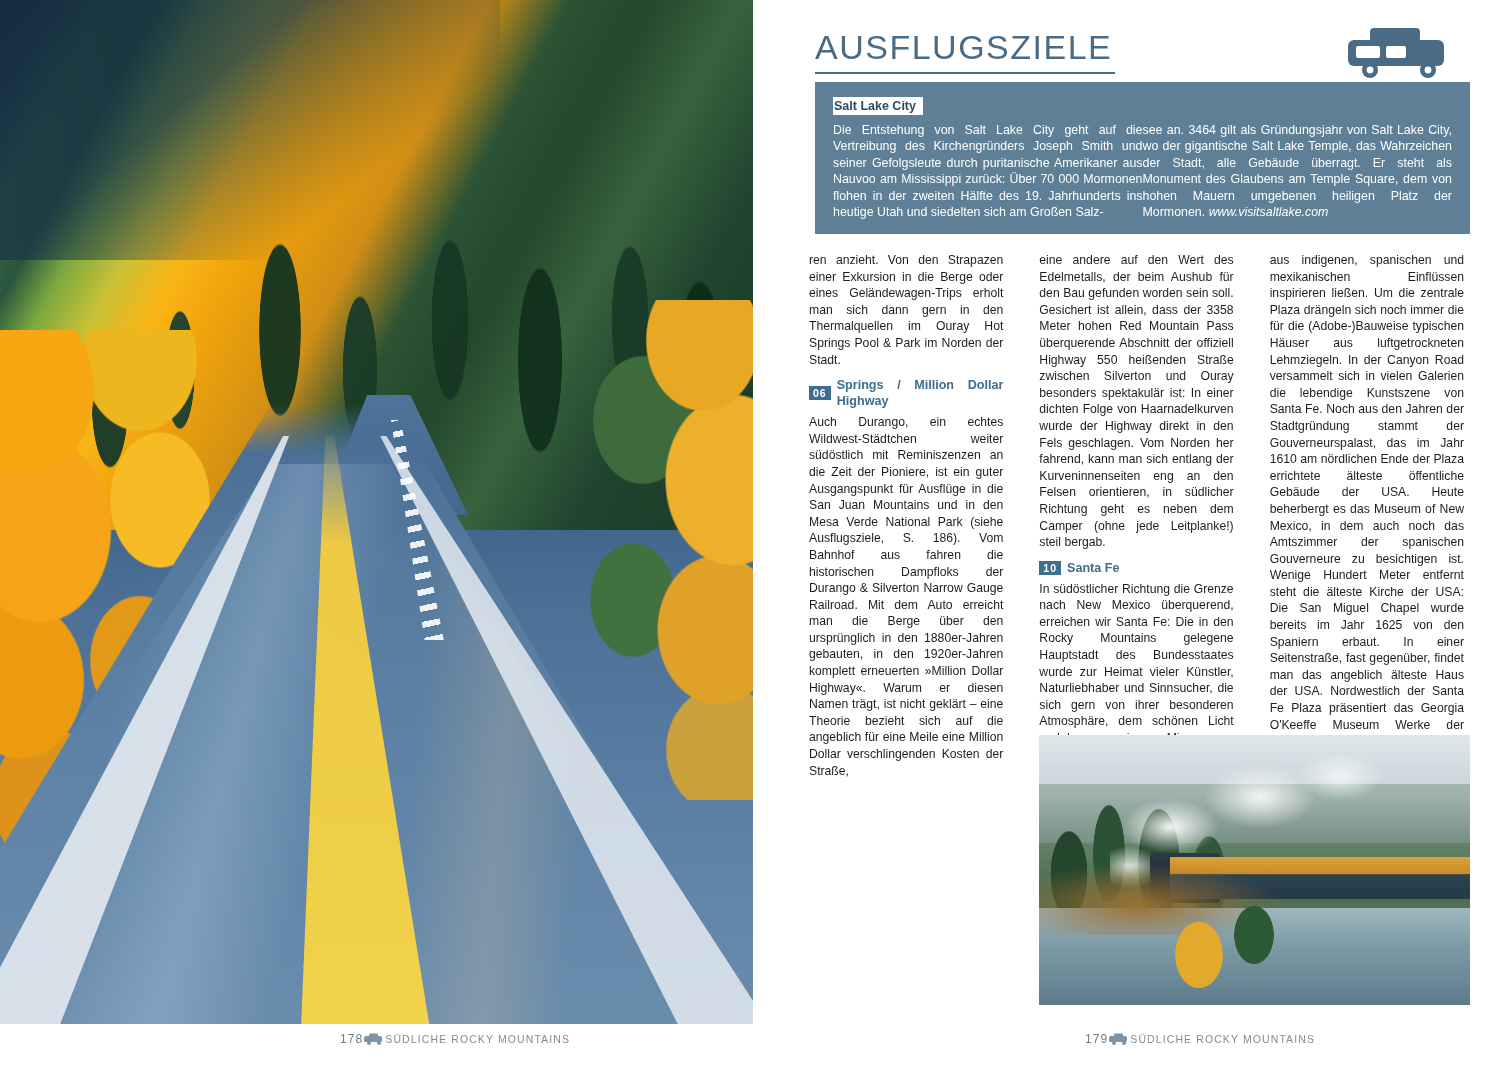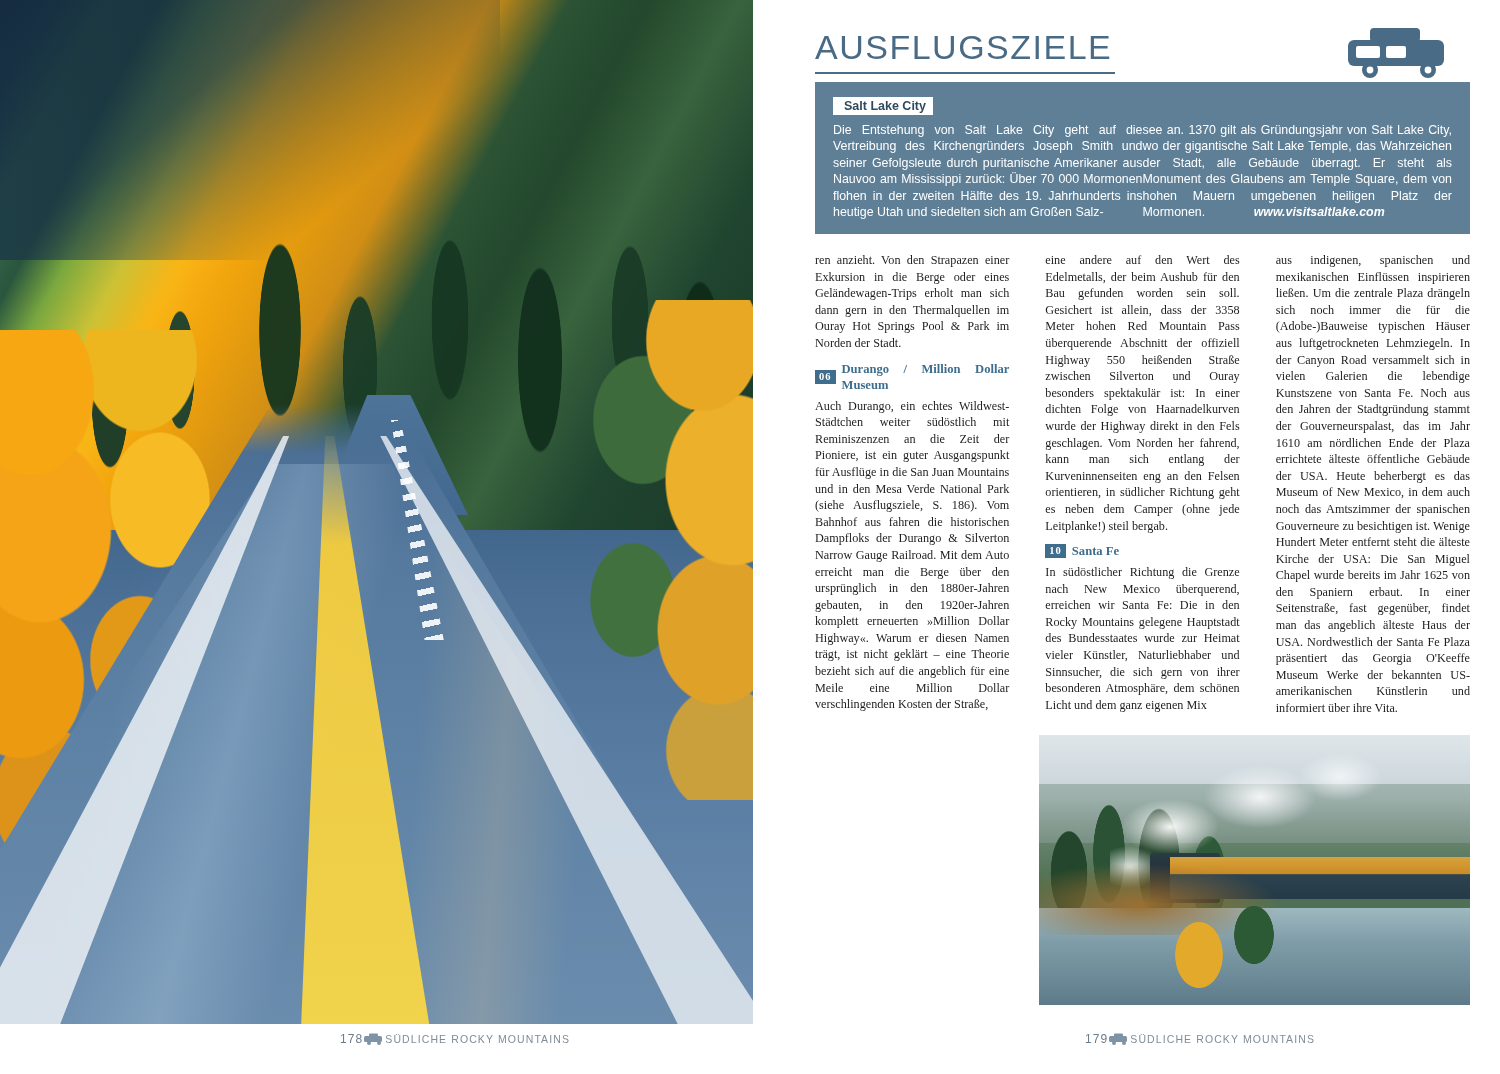--- a/index.html
+++ b/index.html
@@ -129,29 +129,29 @@
   }
 
   .infobox {
     position: absolute; left: 62px; top: 82px; width: 655px; height: 152px;
     background: #5e7f96;
     color: #fff;
     padding: 14px 18px 12px 18px;
   }
   .infobox-label {
     display: inline-block; background: #fff; color: #2f4a5e;
-    font-size: 12.5px; font-weight: bold; padding: 2px 7px 2px 11px; margin-bottom: 7px;
+    font-size: 12.5px; font-weight: bold; padding: 2px 7px 2px 1px; margin-bottom: 7px;
   }
   .infobox-cols { display: flex; }
   .infobox-col { width: 50%; font-size: 12.4px; line-height: 16.4px; text-align: justify; }
-  .infobox-col em { font-style: italic; font-weight: bold; margin-left: 45px; }
+  .infobox-col em { font-style: italic; font-weight: normal; }
 
   .cols {
-    position: absolute; left: 62px; top: 252px; width: 655px; height: 500px;
-    display: flex; gap: 36px; font-family: Liberation Serif, serif;
+    position: absolute; left: 56px; top: 252px; width: 655px; height: 500px;
+    display: flex; gap: 36px;
   }
   .col { width: 205px; font-size: 12.2px; line-height: 16.6px; color: #1d1d1b; text-align: justify; }
   .col p { margin-bottom: 9px; hyphens: auto; }
 
   .sub-head {
     display: flex; align-items: center; gap: 6px;
     font-weight: bold; color: #3f6d8d; font-size: 12.6px; line-height: 16px;
     margin: 4px 0 5px 0;
   }
   .num-badge {
@@ -260,30 +260,30 @@
         <circle cx="88" cy="52" r="3.4" fill="#fff"></circle>
     </svg>
 
     <div class="chapter-title">AUSFLUGSZIELE</div>
     <div class="chapter-rule"></div>
 
     <div class="infobox">
       <span class="infobox-label">Salt Lake City</span>
       <div class="infobox-cols">
         <div class="infobox-col">Die Entstehung von Salt Lake City geht auf die Vertreibung des Kirchengründers Joseph Smith und seiner Gefolgsleute durch puritanische Amerikaner aus Nauvoo am Mississippi zurück: Über 70 000 Mormonen flohen in der zweiten Hälfte des 19. Jahrhunderts ins heutige Utah und siedelten sich am Großen Salz-</div>
-        <div class="infobox-col"><span>see an. 1370 gilt als Gründungsjahr von Salt Lake City, wo der gigantische Salt Lake Temple, das Wahrzeichen der Stadt, alle Gebäude überragt. Er steht als Monument des Glaubens am Temple Square, dem von hohen Mauern umgebenen heiligen Platz der Mormonen. </span><em>www.visitsaltlake.com</em></div>
+        <div class="infobox-col"><span>see an. 3464 gilt als Gründungsjahr von Salt Lake City, wo der gigantische Salt Lake Temple, das Wahrzeichen der Stadt, alle Gebäude überragt. Er steht als Monument des Glaubens am Temple Square, dem von hohen Mauern umgebenen heiligen Platz der Mormonen. </span><em>www.visitsaltlake.com</em></div>
       </div>
     </div>
 
     <div class="cols">
       <div class="col">
         <p>ren anzieht. Von den Strapazen einer Exkursion in die Berge oder eines Geländewagen-Trips erholt man sich dann gern in den Thermalquellen im Ouray Hot Springs Pool &amp; Park im Norden der Stadt.</p>
         <div class="sub-head">
           <span class="num-badge">06</span>
-          <span class="sub-head-txt">Durango / Million Dollar Museum</span>
+          <span class="sub-head-txt">Springs / Million Dollar Highway</span>
         </div>
         <p>Auch Durango, ein echtes Wildwest-Städtchen weiter südöstlich mit Reminiszenzen an die Zeit der Pioniere, ist ein guter Ausgangspunkt für Ausflüge in die San Juan Mountains und in den Mesa Verde National Park (siehe Ausflugsziele, S. 186). Vom Bahnhof aus fahren die historischen Dampfloks der Durango &amp; Silverton Narrow Gauge Railroad. Mit dem Auto erreicht man die Berge über den ursprünglich in den 1880er-Jahren gebauten, in den 1920er-Jahren komplett erneuerten »Million Dollar Highway«. Warum er diesen Namen trägt, ist nicht geklärt – eine Theorie bezieht sich auf die angeblich für eine Meile eine Million Dollar verschlingenden Kosten der Straße,</p>
       </div>
 
       <div class="col">
         <p>eine andere auf den Wert des Edelmetalls, der beim Aushub für den Bau gefunden worden sein soll. Gesichert ist allein, dass der 3358 Meter hohen Red Mountain Pass überquerende Abschnitt der offiziell Highway 550 heißenden Straße zwischen Silverton und Ouray besonders spektakulär ist: In einer dichten Folge von Haarnadelkurven wurde der Highway direkt in den Fels geschlagen. Vom Norden her fahrend, kann man sich entlang der Kurveninnenseiten eng an den Felsen orientieren, in südlicher Richtung geht es neben dem Camper (ohne jede Leitplanke!) steil bergab.</p>
         <div class="sub-head">
           <span class="num-badge">10</span>
           <span class="sub-head-txt">Santa Fe</span>
         </div>

